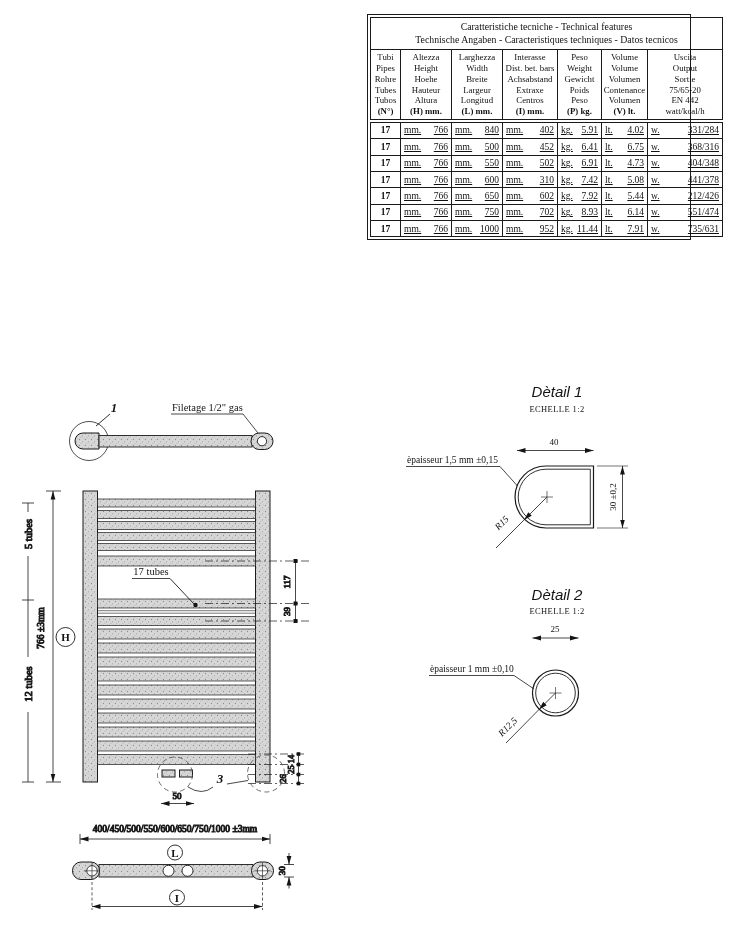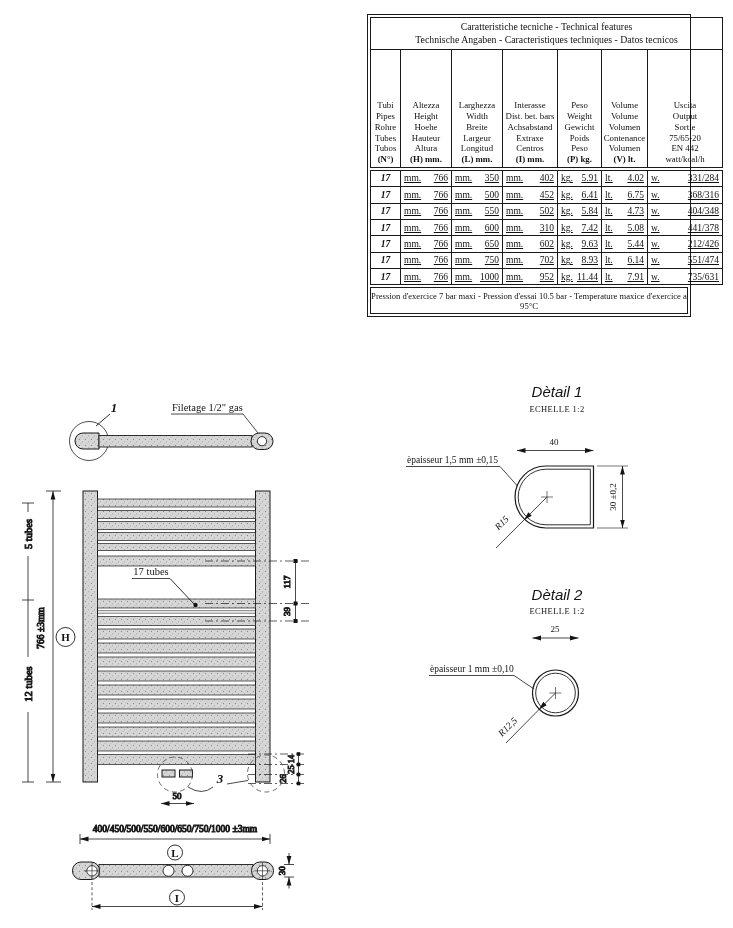--- a/index.html
+++ b/index.html
@@ -17,24 +17,24 @@
   .dscale{font-size:8.5px;letter-spacing:.4px;}
   .rlab{font-size:9.5px;font-style:italic;}
 
   
   .spec-table{position:absolute;left:367px;top:14px;width:324px;border:1.4px solid #1a1a1a;
               background:#fff;padding:2px;box-sizing:border-box;}
   .spec-table table{border-collapse:collapse;table-layout:fixed;width:352px;}
   .spec-table td,.spec-table th{border:1px solid #1a1a1a;padding:0;vertical-align:middle;}
   .tbl-title{font-size:9.8px;text-align:center;line-height:1.35;padding:2px 0 3px 0 !important;}
   .hdr-cell{font-size:8.8px;text-align:center;line-height:1.22;padding:2px 0 !important;}
-  .hdr-lines{white-space:pre-line;margin-top:48px;}
+  .hdr-lines{white-space:pre-line;}
   .hdr-bold{font-weight:bold;}
   .gap{height:2px;}
-  .c-tubes{font-style:italic;font-weight:bold;font-size:9.5px;text-align:center;height:15.4px;}
+  .c-tubes{font-weight:bold;font-size:9.5px;text-align:center;height:15.4px;}
   .c-val{font-size:9.5px;}
   .cellflex{display:flex;justify-content:space-between;padding:0 3px;text-decoration:underline;}
   .tbl-footer{border:1px solid #1a1a1a;margin-top:2px;font-size:8.6px;text-align:center;padding:2.5px 0;}
   .w1{width:30px}.w2{width:51px}.w3{width:51px}.w4{width:55px}.w5{width:44px}.w6{width:46px}.w7{width:75px}
 </style>
 </head>
 <body>
 
 <div class="page">
 
@@ -351,21 +351,21 @@
             <td class="c-tubes">17</td>
             <td class="c-val">
               <div class="cellflex">
                 <span>mm.</span>
                 <span>766</span>
               </div>
             </td>
             <td class="c-val">
               <div class="cellflex">
                 <span>mm.</span>
-                <span>350</span>
+                <span>840</span>
               </div>
             </td>
             <td class="c-val">
               <div class="cellflex">
                 <span>mm.</span>
                 <span>402</span>
               </div>
             </td>
             <td class="c-val">
               <div class="cellflex">
@@ -441,21 +441,21 @@
             </td>
             <td class="c-val">
               <div class="cellflex">
                 <span>mm.</span>
                 <span>502</span>
               </div>
             </td>
             <td class="c-val">
               <div class="cellflex">
                 <span>kg.</span>
-                <span>5.84</span>
+                <span>6.91</span>
               </div>
             </td>
             <td class="c-val">
               <div class="cellflex">
                 <span>lt.</span>
                 <span>4.73</span>
               </div>
             </td>
             <td class="c-val">
               <div class="cellflex">
@@ -519,21 +519,21 @@
             </td>
             <td class="c-val">
               <div class="cellflex">
                 <span>mm.</span>
                 <span>602</span>
               </div>
             </td>
             <td class="c-val">
               <div class="cellflex">
                 <span>kg.</span>
-                <span>9.63</span>
+                <span>7.92</span>
               </div>
             </td>
             <td class="c-val">
               <div class="cellflex">
                 <span>lt.</span>
                 <span>5.44</span>
               </div>
             </td>
             <td class="c-val">
               <div class="cellflex">
@@ -615,16 +615,15 @@
             </td>
             <td class="c-val">
               <div class="cellflex">
                 <span>w.</span>
                 <span>735/631</span>
               </div>
             </td>
           </tr>
         </tbody>
   </table>
-  <div class="tbl-footer">Pression d'exercice 7 bar maxi - Pression d'essai 10.5 bar - Temperature maxice d'exercice a 95°C</div>
 </div>
 
 </div>
 
 </body></html>

